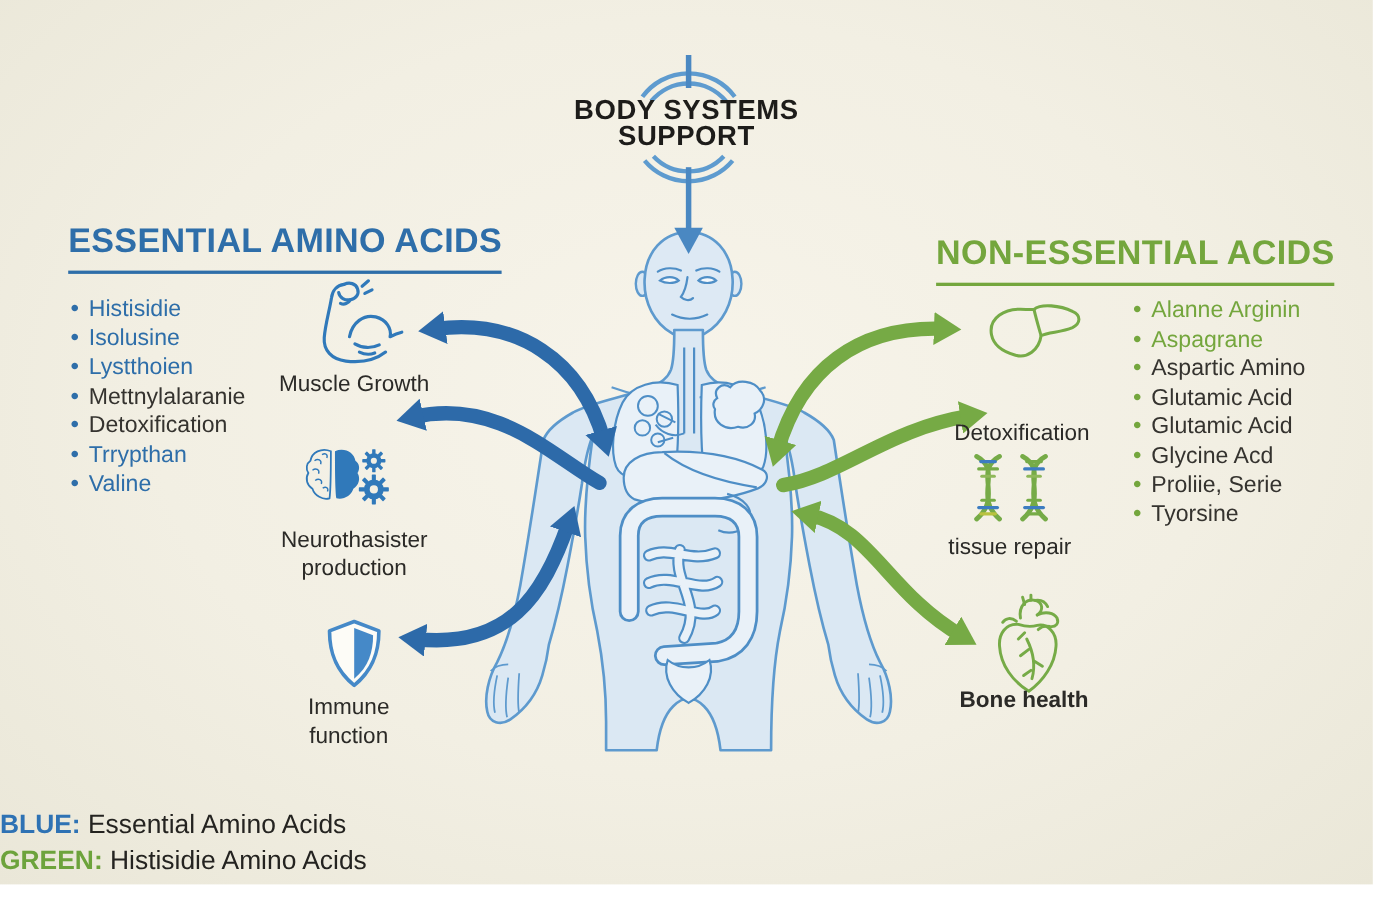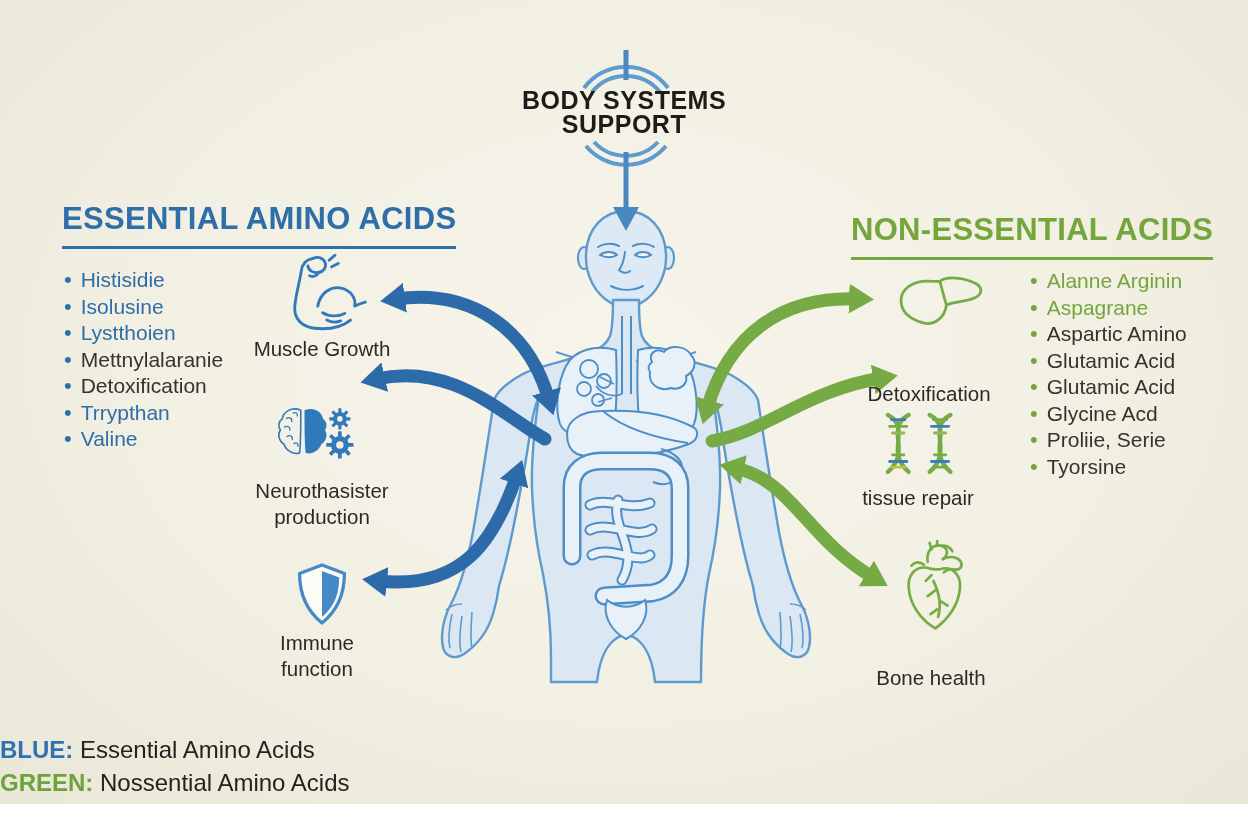--- a/index.html
+++ b/index.html
@@ -40,21 +40,21 @@
 
   .fn-label{
     position:absolute;text-align:center;
     font-size:20.5px;line-height:26px;color:#2b2a27;
   }
   .fn-muscle{left:222px;top:324px;width:200px;margin-top:12px;}
   .fn-neuro{left:242px;top:478px;width:160px;}
   .fn-immune{left:267px;top:630px;width:100px;}
   .fn-detox{left:829px;top:338px;width:200px;margin-top:43px;}
   .fn-tissue{left:818px;top:485px;width:200px;}
-  .fn-bone{left:831px;top:665px;width:200px;}
+  .fn-bone{left:831px;top:624px;width:200px;font-weight:bold;}
 
   .legend{
     position:absolute;left:0;right:0;top:733px;
     text-align:left;font-size:24px;line-height:33px;
   }
   .legend .key{font-weight:700;}
   .legend .key.blue{color:#2e72b4;}
   .legend .key.green{color:#6da33c;}
   .legend .val{color:#242320;}
 </style>
@@ -328,17 +328,17 @@
   <div class="fn-label fn-tissue">tissue repair</div>
   <div class="fn-label fn-bone">Bone health</div>
 
   <div class="legend">
     <div>
       <span class="key blue">BLUE:</span>
       <span class="val">Essential Amino Acids</span>
     </div>
     <div>
       <span class="key green">GREEN:</span>
-      <span class="val">Nossential Amino Acids</span>
+      <span class="val">Histisidie Amino Acids</span>
     </div>
   </div>
 
 </div>
 
 </body></html>

